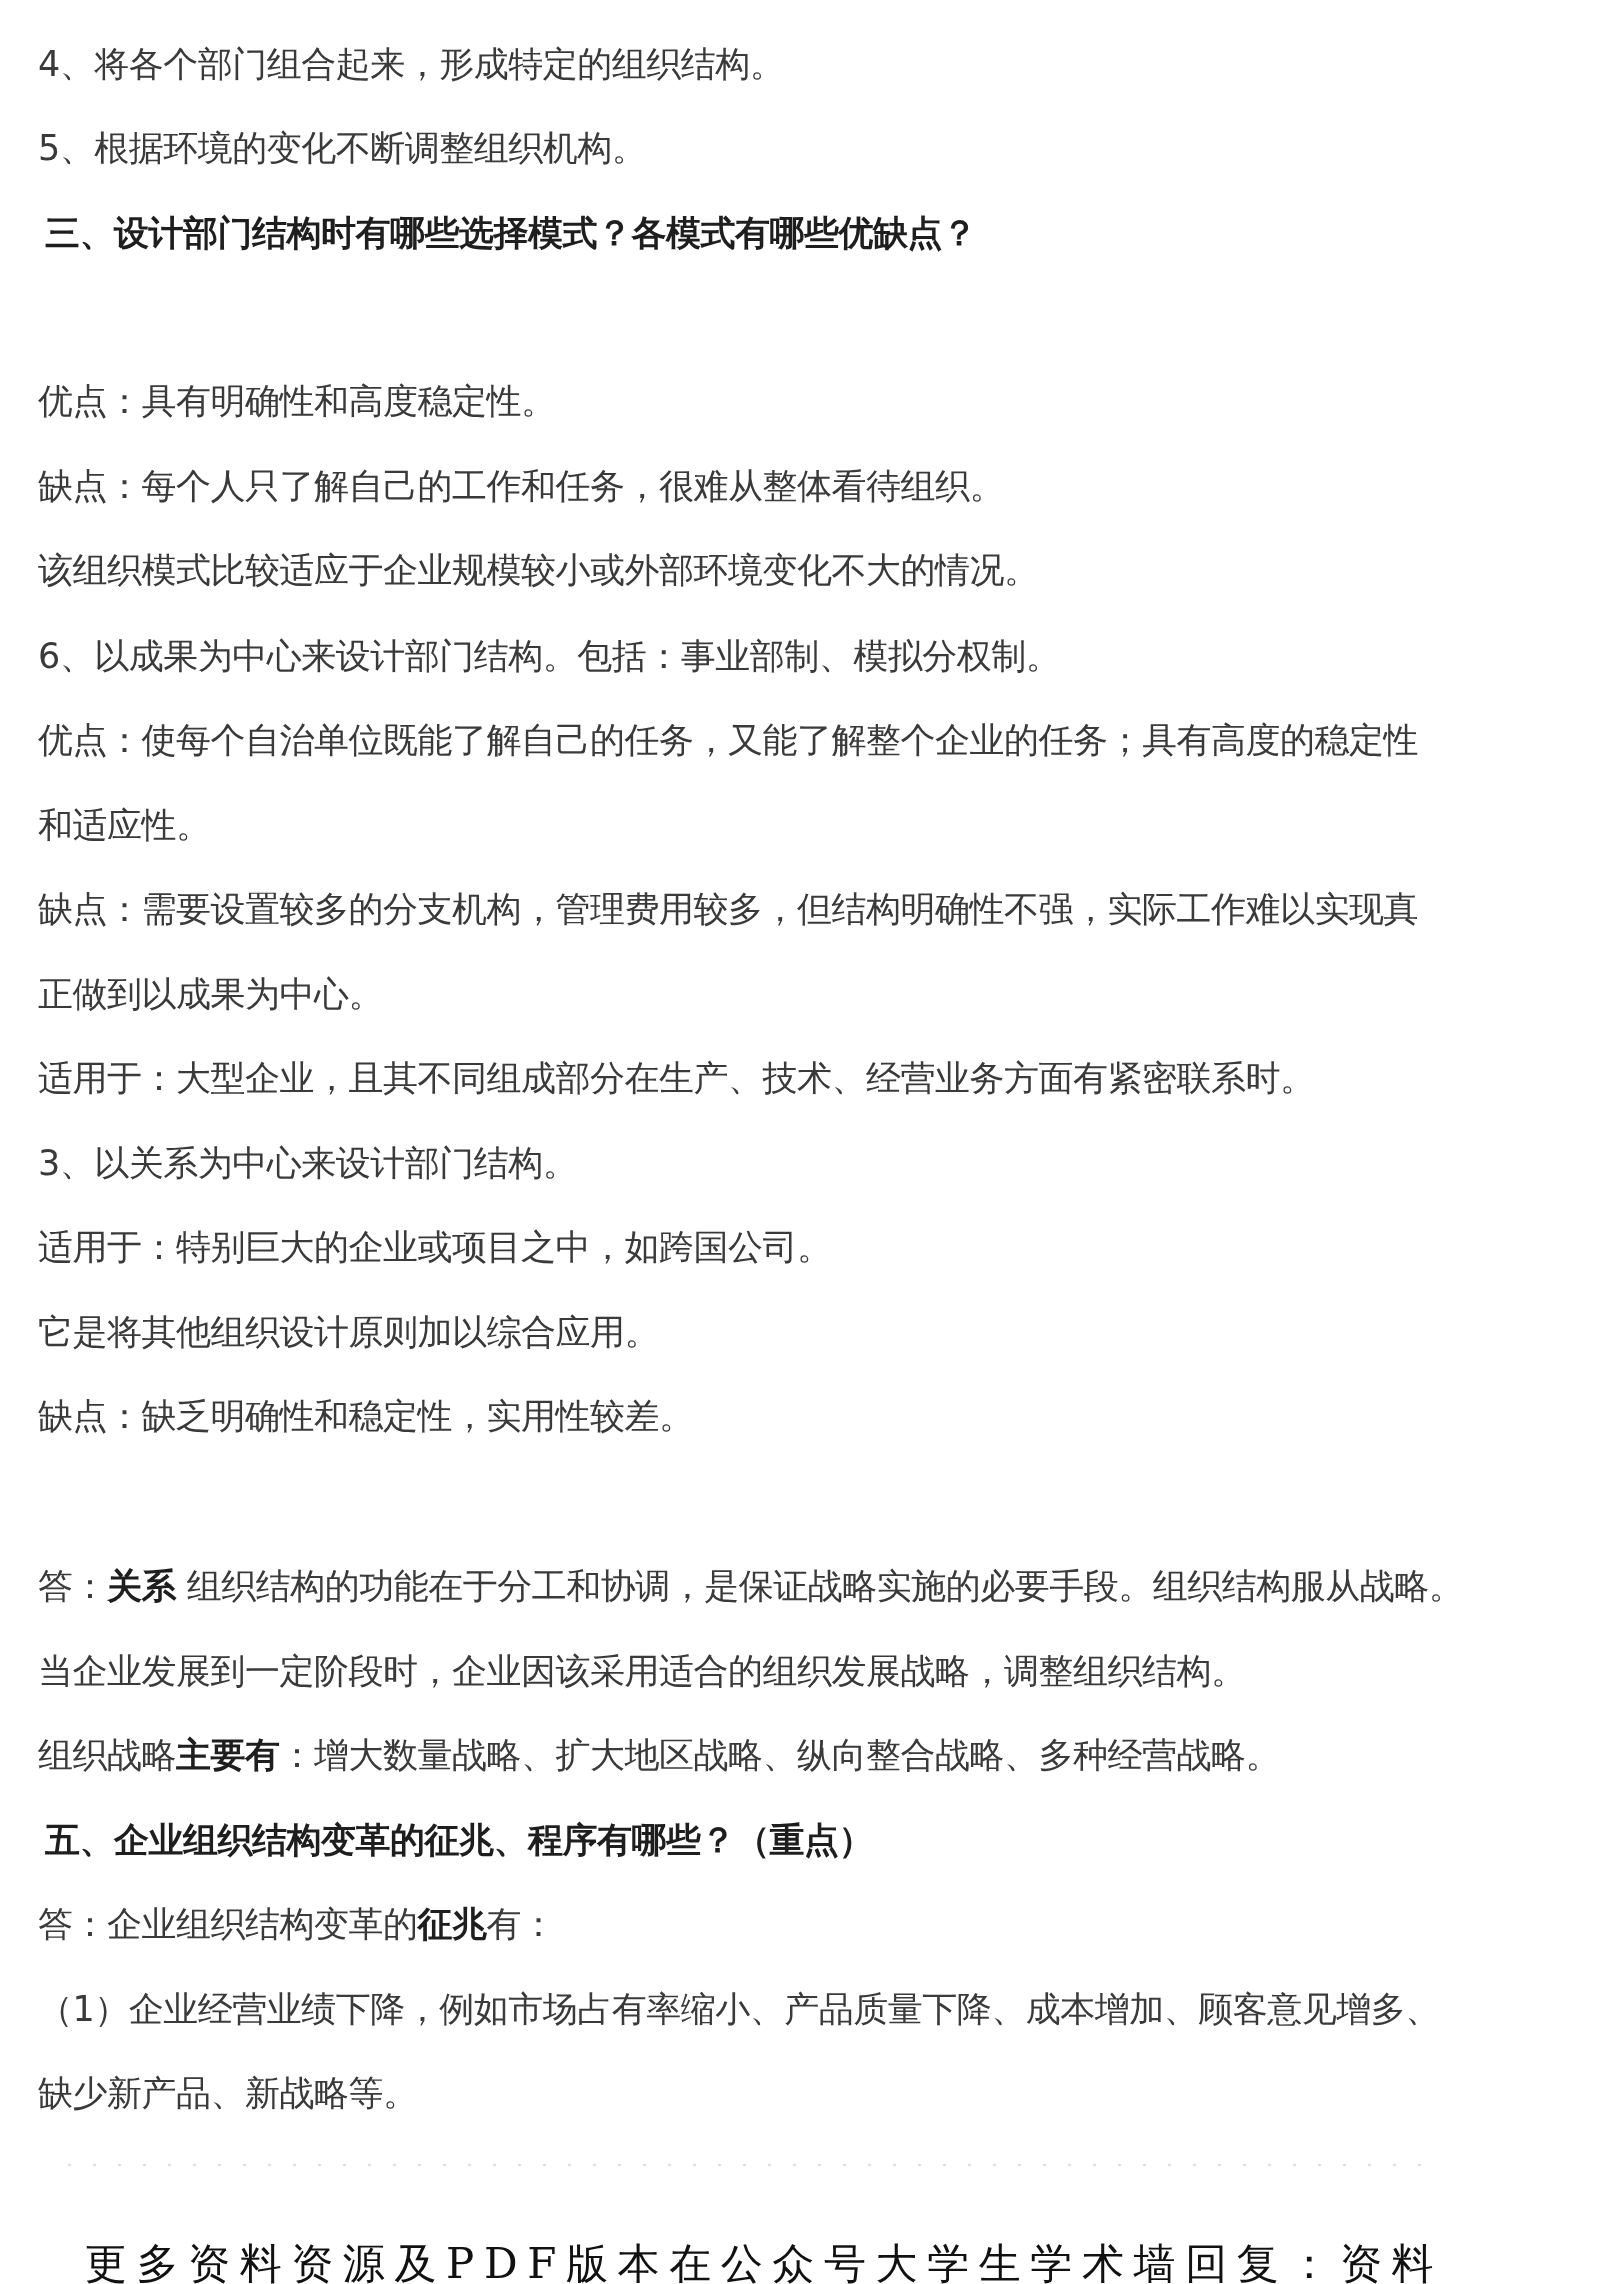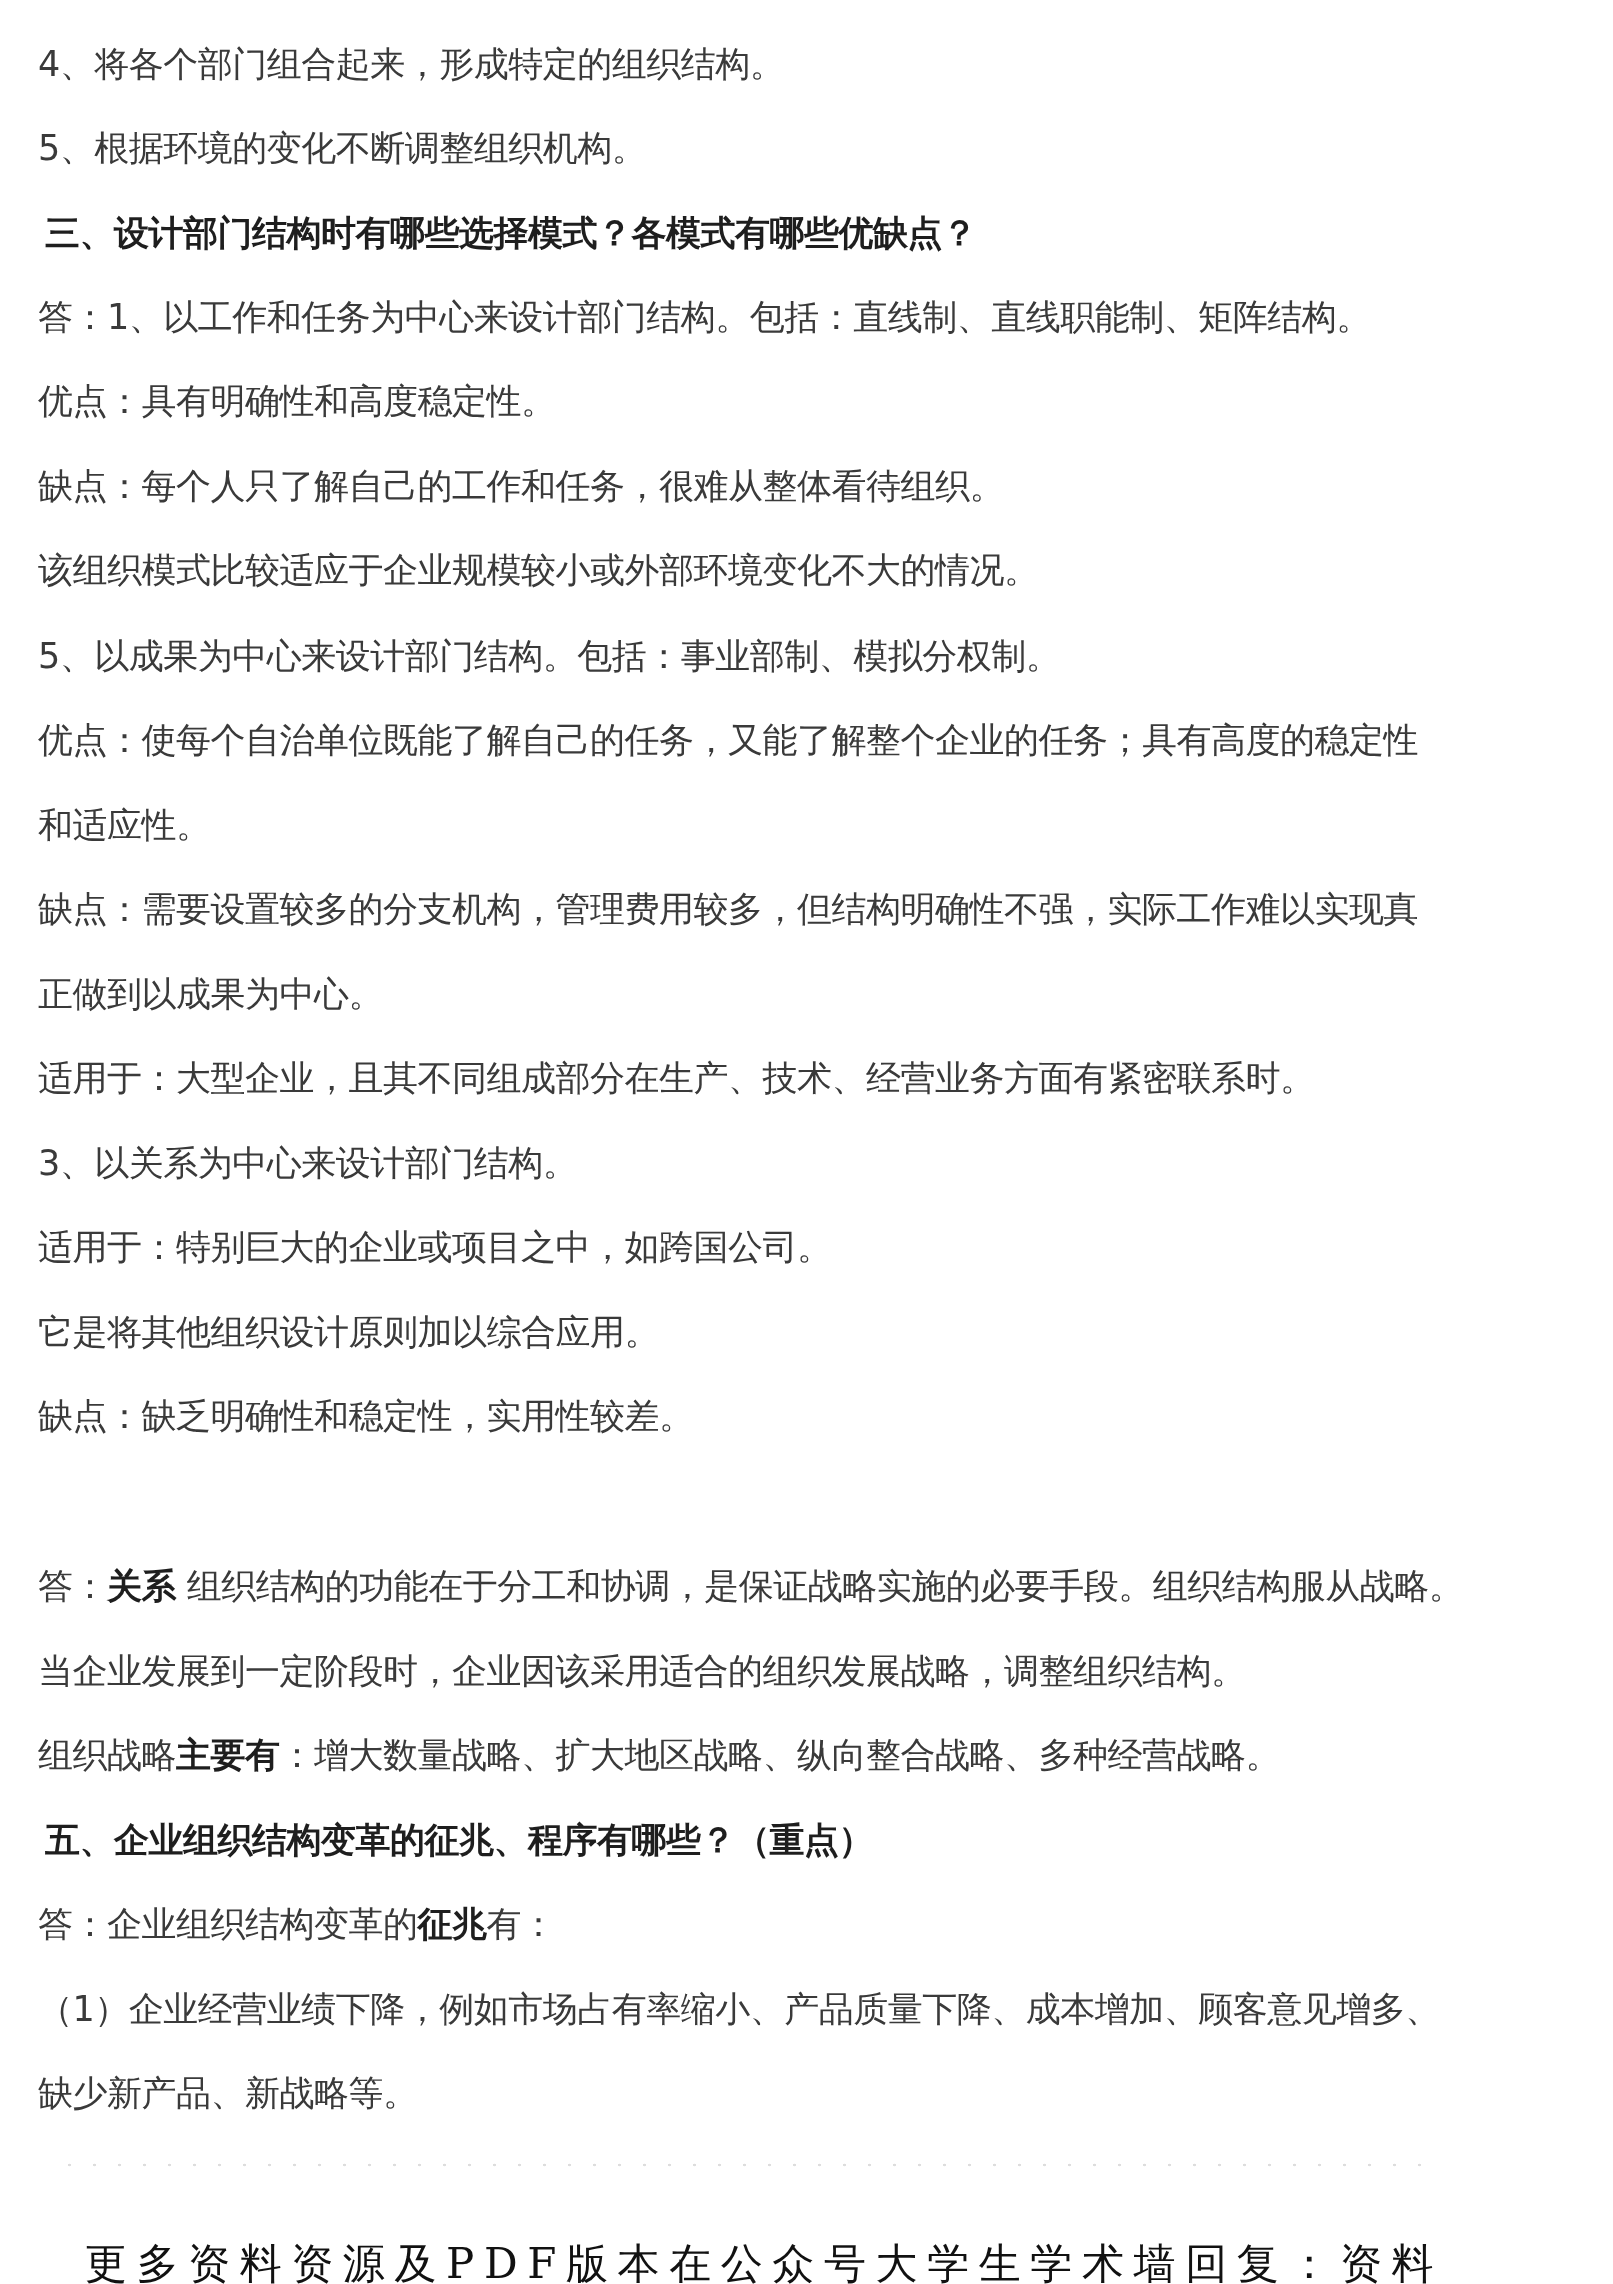--- a/index.html
+++ b/index.html
@@ -28,25 +28,24 @@
       background-size: 25px 3.8px; opacity: .7;
     }
   </style>
 </head>
 <body>
 
 <div class="page">
   <div class="line" style="top:25px">4、将各个部门组合起来，形成特定的组织结构。</div>
   <div class="line" style="top:109px">5、根据环境的变化不断调整组织机构。</div>
   <div class="line heading" style="top:194px">三、设计部门结构时有哪些选择模式？各模式有哪些优缺点？</div>
-  <div class="line" style="top:278px">答：1、以工作和任务为中心来设计部门结构。包括：直线制、直线职能制、矩阵结构。</div>
   <div class="line" style="top:362px">优点：具有明确性和高度稳定性。</div>
   <div class="line" style="top:447px">缺点：每个人只了解自己的工作和任务，很难从整体看待组织。</div>
   <div class="line" style="top:531px">该组织模式比较适应于企业规模较小或外部环境变化不大的情况。</div>
-  <div class="line" style="top:617px">5、以成果为中心来设计部门结构。包括：事业部制、模拟分权制。</div>
+  <div class="line" style="top:617px">6、以成果为中心来设计部门结构。包括：事业部制、模拟分权制。</div>
   <div class="line" style="top:786px">和适应性。</div>
   <div class="line" style="top:701px">优点：使每个自治单位既能了解自己的任务，又能了解整个企业的任务；具有高度的稳定性</div>
   <div class="line" style="top:870px">缺点：需要设置较多的分支机构，管理费用较多，但结构明确性不强，实际工作难以实现真</div>
   <div class="line" style="top:955px">正做到以成果为中心。</div>
   <div class="line" style="top:1039px">适用于：大型企业，且其不同组成部分在生产、技术、经营业务方面有紧密联系时。</div>
   <div class="line" style="top:1124px">3、以关系为中心来设计部门结构。</div>
   <div class="line" style="top:1208px">适用于：特别巨大的企业或项目之中，如跨国公司。</div>
   <div class="line" style="top:1293px">它是将其他组织设计原则加以综合应用。</div>
   <div class="line" style="top:1377px">缺点：缺乏明确性和稳定性，实用性较差。</div>
   <div class="line" style="top:1547px">

